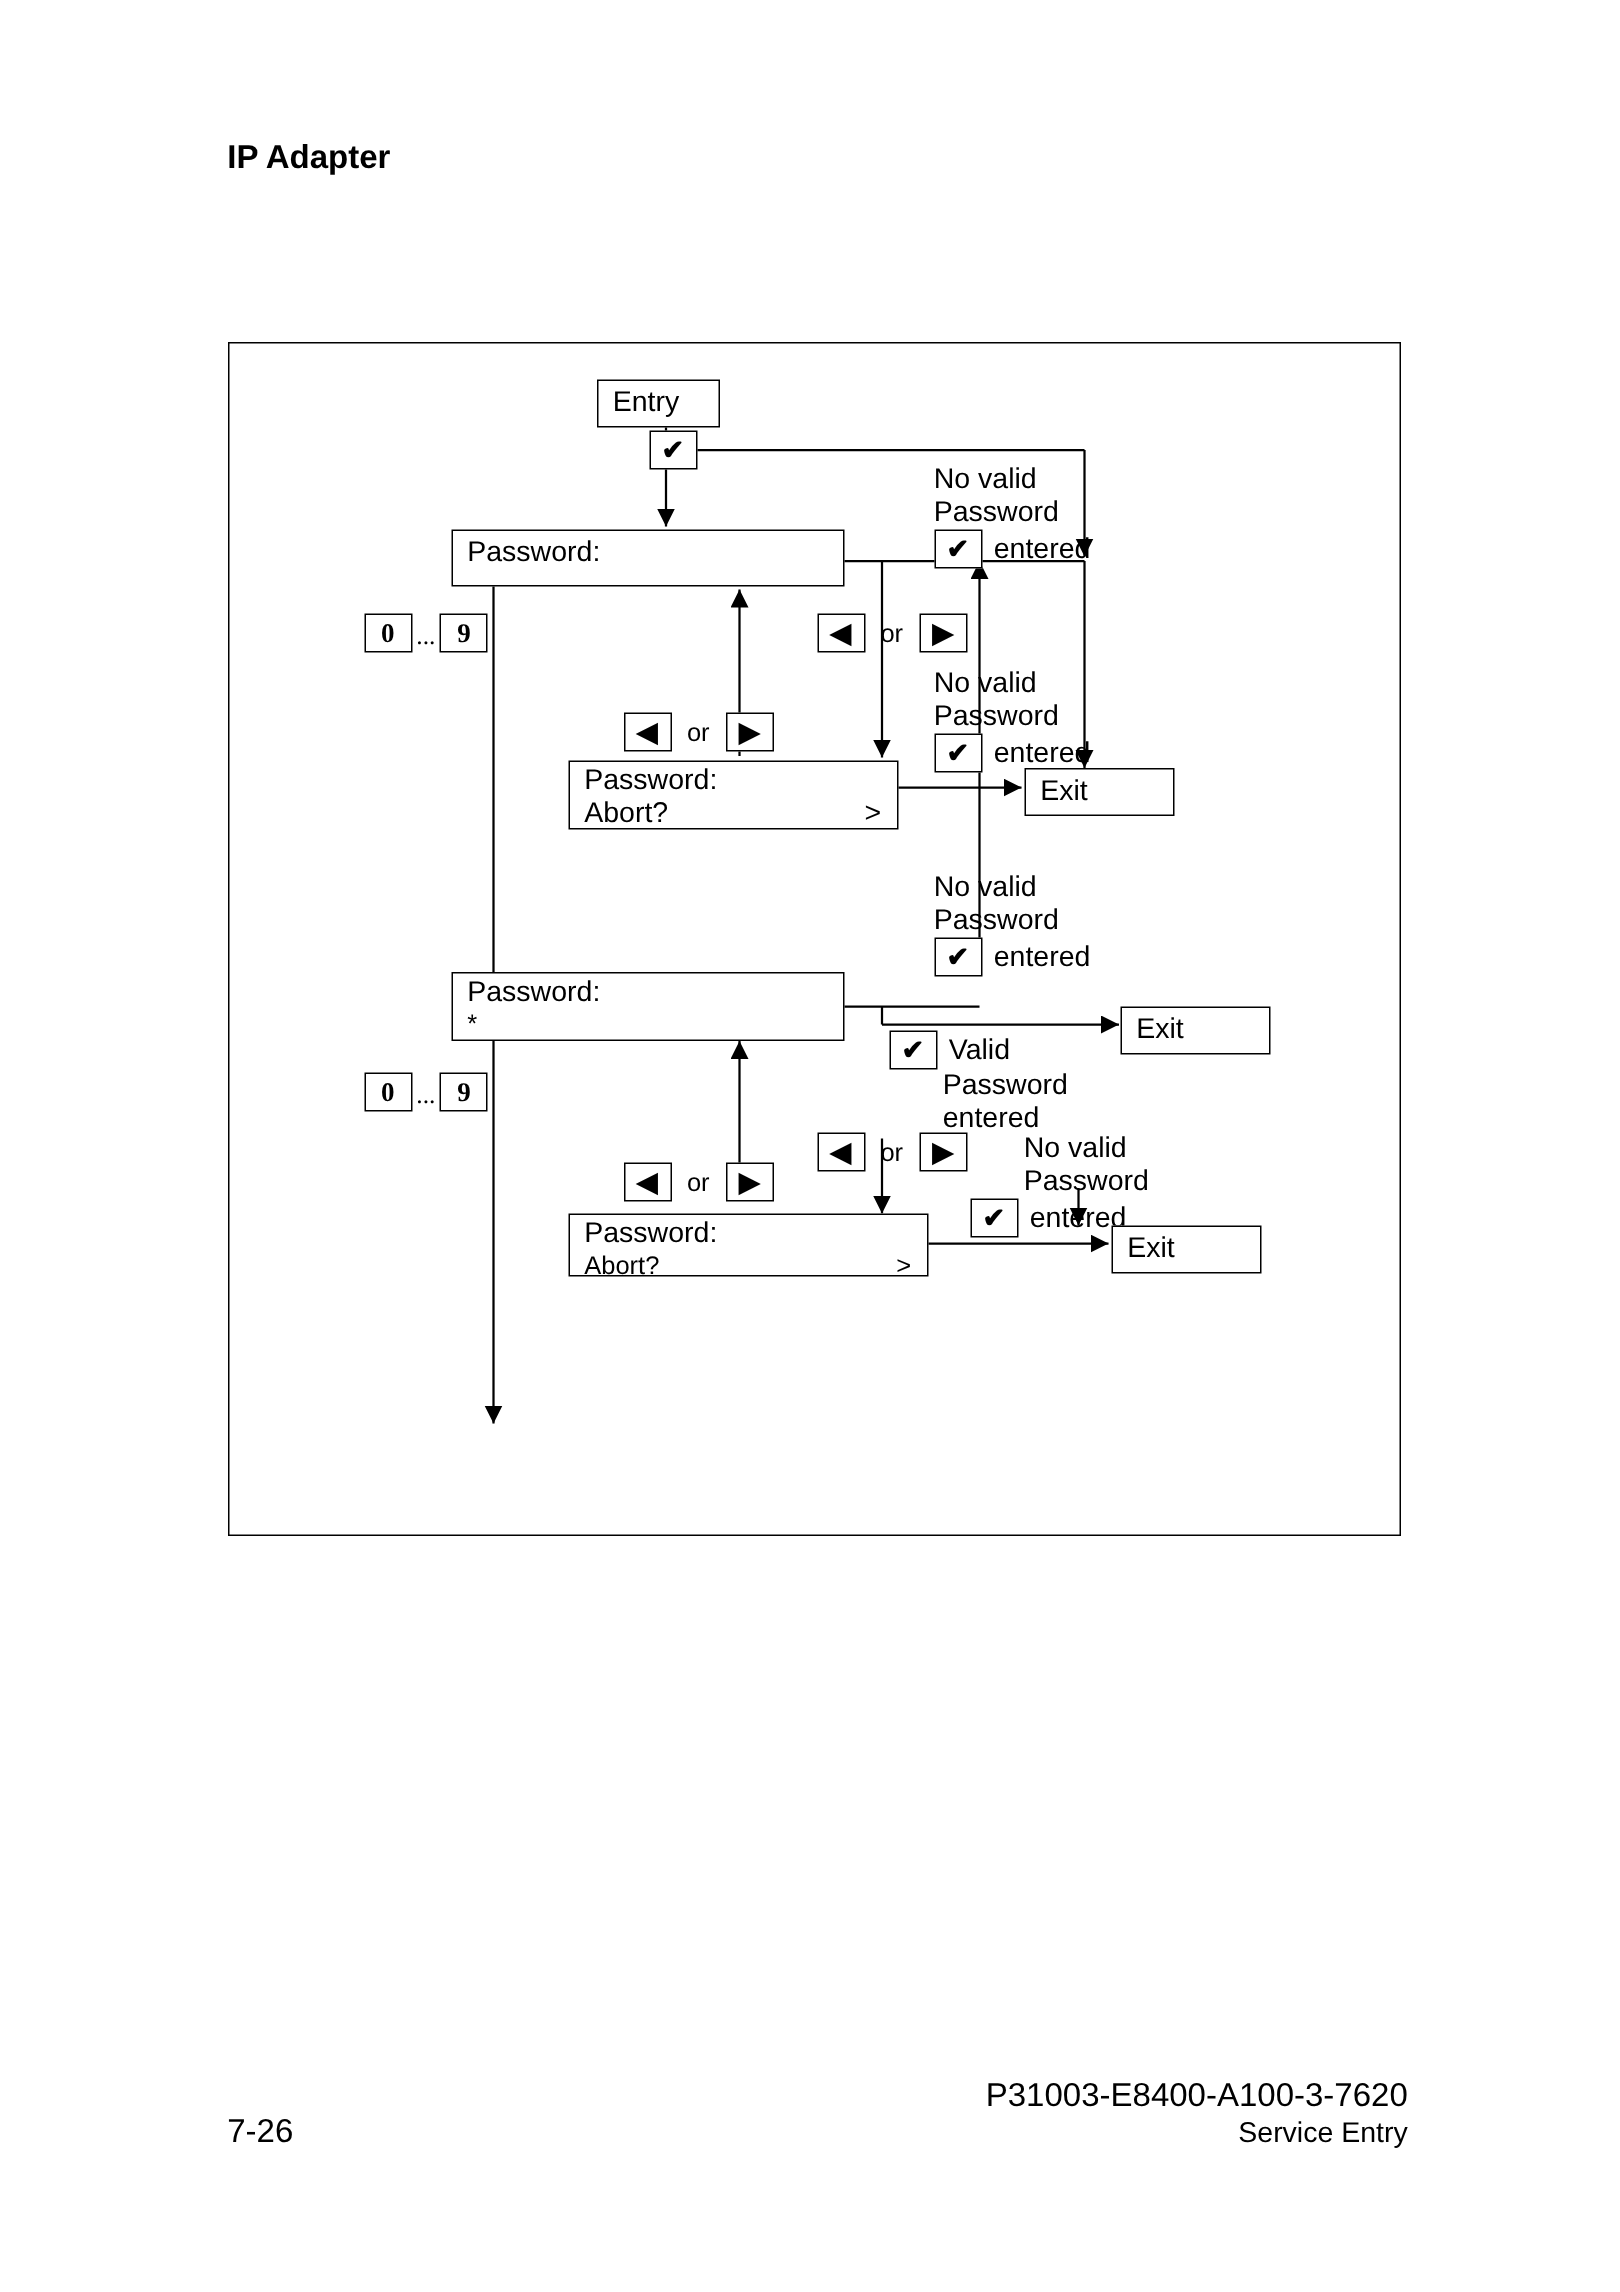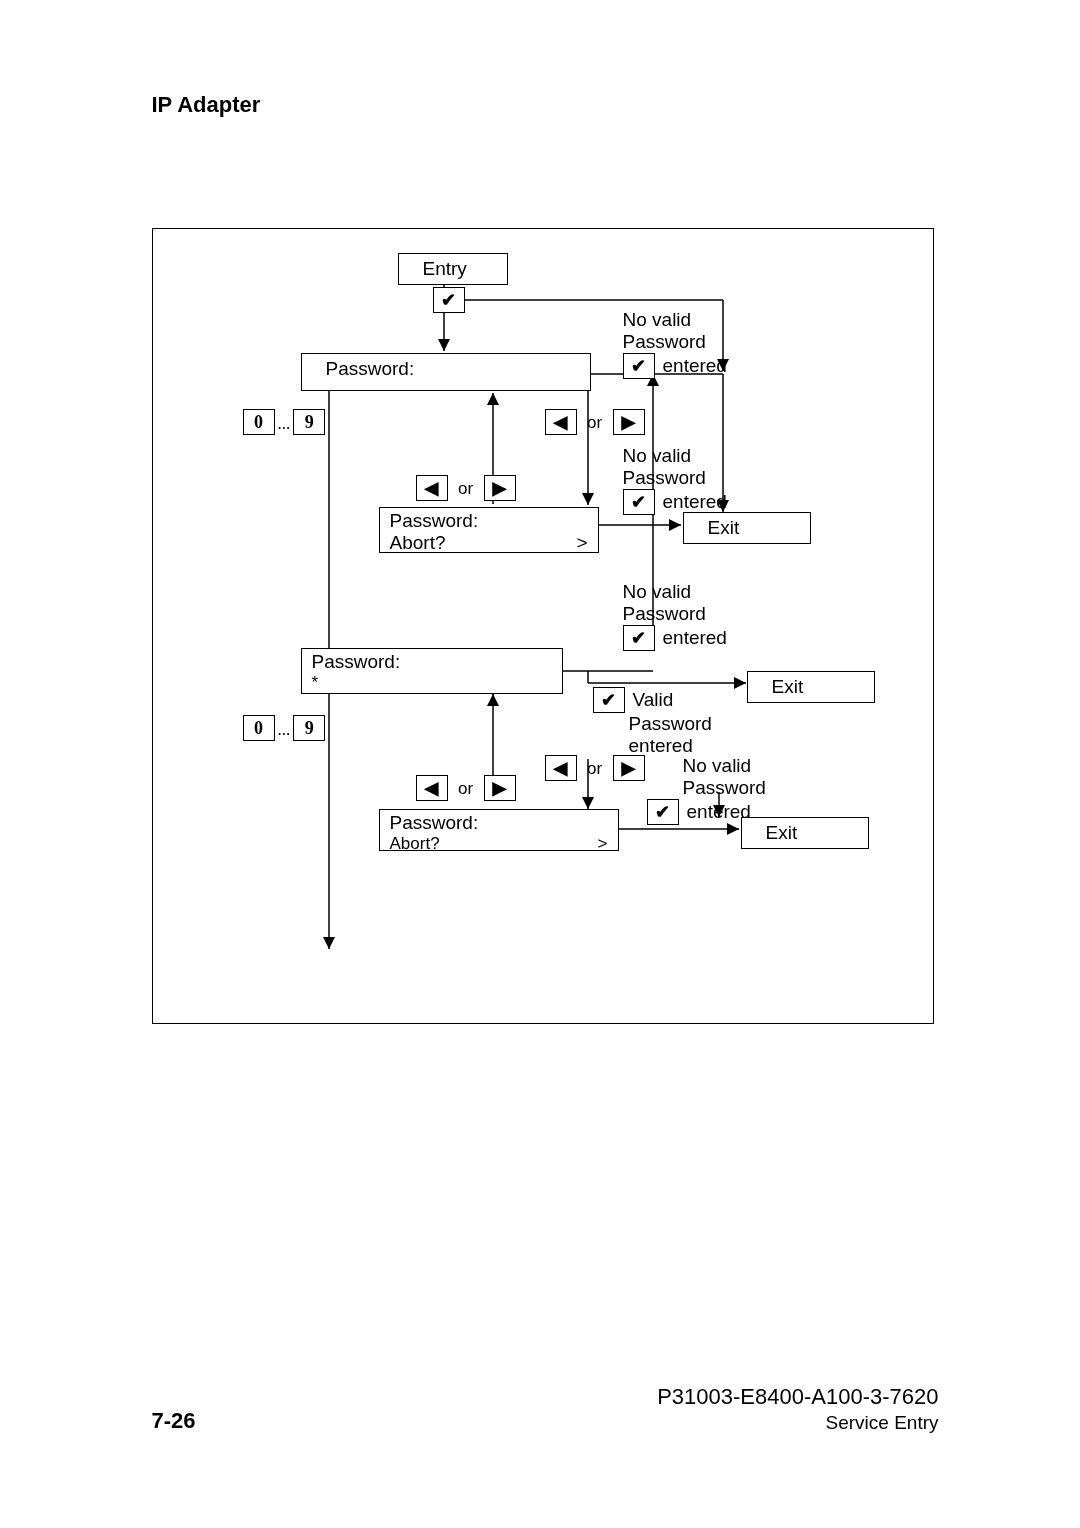--- a/index.html
+++ b/index.html
@@ -4,26 +4,26 @@
 <style>
   html,body{margin:0;padding:0;background:#fff;color:#000;font-family:Arial,Helvetica,sans-serif}
   .page{position:relative;width:917px;height:1528px;margin:0 auto;background:#fff}
   .hdr-title{position:absolute;left:70px;top:92px;font-weight:700;font-size:22px}
   .hdr-sub{position:absolute;left:70px;top:118px;font-style:italic;font-size:22px}
   .step{position:absolute;left:70px;top:176px;font-size:22px}
   .step .num{display:inline-block;width:46px}
   .diagram{position:absolute;left:70px;top:228px;width:780px;height:794px;border:1px solid #000}
   .mono{font-family:Liberation Sans, sans-serif}
   .kbox{border:1.5px solid #000;background:#fff;font-weight:700;font-size:18px;min-width:22px;height:24px;line-height:24px;text-align:center;display:inline-block;padding:0 4px;font-family:"Times New Roman",serif}
-  .dbox{position:absolute;border:1px solid #000;background:#fff;font-size:19px;padding:4px 24px}
+  .dbox{position:absolute;border:1px solid #000;background:#fff;font-size:19px;padding:4px 10px}
   .small{font-size:17px}
   .txt{position:absolute;font-size:19px}
   .key{position:absolute}
   svg.flow{position:absolute;left:0;top:0}
-  .ft-left{position:absolute;left:70px;bottom:94px;font-weight:700;font-size:22px}
+  .ft-left{position:absolute;left:70px;bottom:94px;font-weight:400;font-size:22px}
   .ft-doc{position:absolute;right:60px;bottom:118px;font-size:22px;text-align:right}
   .ft-manual{position:absolute;right:60px;bottom:94px;font-size:19px;text-align:right}
 </style>
 </head>
 <body>
 
 <div class="page">
   <div class="hdr-title">IP Adapter</div>
 
   <div class="diagram">

